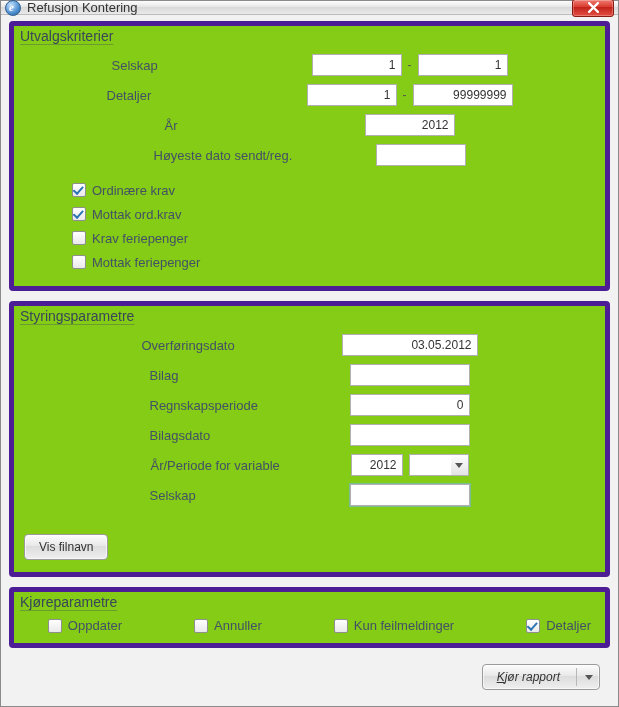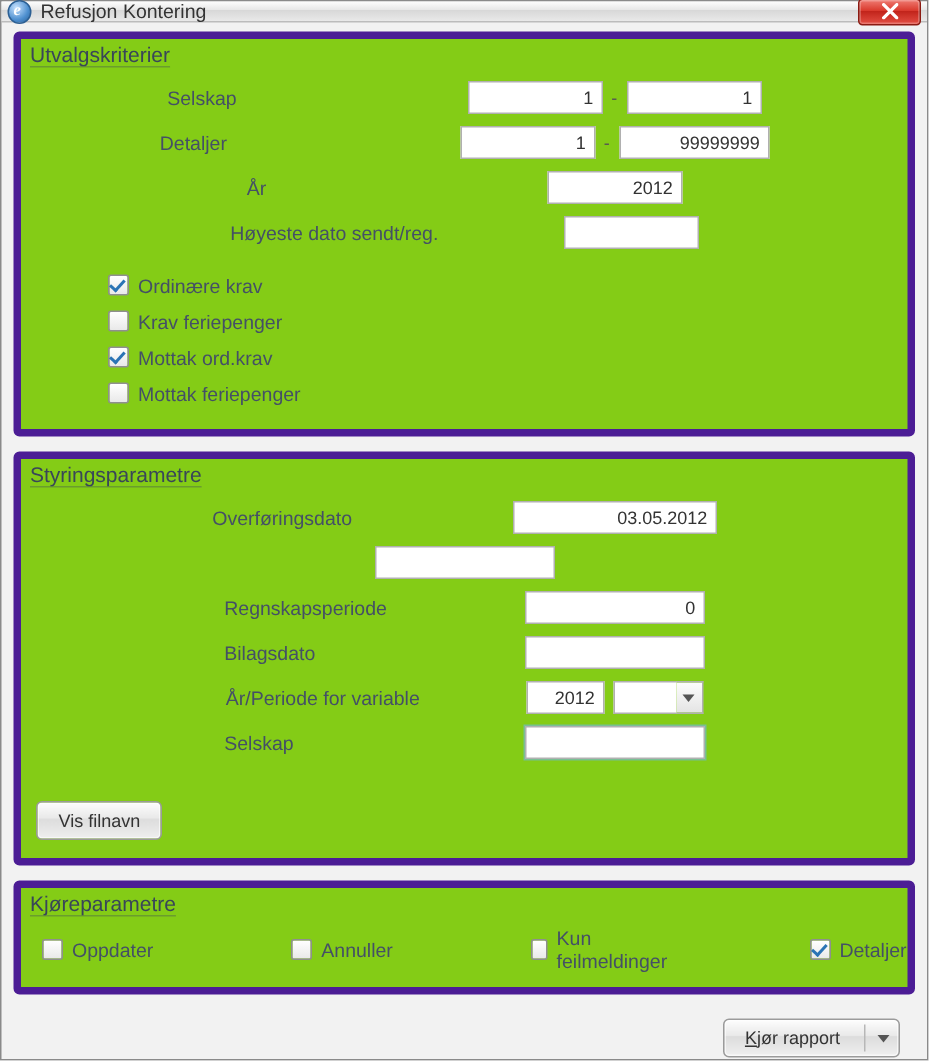--- a/index.html
+++ b/index.html
@@ -152,27 +152,27 @@
     border:1px solid #b0b0b0; border-left:none;
     background:linear-gradient(#fdfdfd,#e4e4e4);
     display:flex; align-items:center; justify-content:center;
   }
   .caret-down{
     width:0;height:0;border-left:4px solid transparent;border-right:4px solid transparent;border-top:5px solid #555;
   }
 
   .footer {
     padding: 6px 10px 10px 0;
-    display: flex; justify-content: flex-end;
+    display: flex; justify-content: flex-end; font-style: italic;
   }
   .kj-row .checkblock{
     display:flex; align-items:center; gap:6px; color:#445066; font-size:13px;
   }
   .kj-row{
-    display:flex; gap:92px; padding:0 4px;
+    display:flex; gap:72px; padding:0 4px;justify-content:flex-end;
   }
 
   .underline-acc { text-decoration: underline; }
 </style>
 </head>
 <body>
 
 <div class="window">
   <div class="titlebar">
     <span class="appicon"></span>
@@ -213,41 +213,42 @@
         <input type="text" class="field" style="width: 90px; margin-left: 22px;" value="">
       </div>
 
       <div style="height:6px"></div>
 
       <div class="checkrow">
         <span class="chk checked"></span>
         <span>Ordinære krav</span>
       </div>
       <div class="checkrow">
+        <span class="chk checked"></span>
+        <span>Mottak ord.krav</span>
+      </div>
+      <div class="checkrow">
         <span class="chk"></span>
         <span>Krav feriepenger</span>
-      </div>
-      <div class="checkrow">
-        <span class="chk checked"></span>
-        <span>Mottak ord.krav</span>
       </div>
       <div class="checkrow">
         <span class="chk"></span>
         <span>Mottak feriepenger</span>
       </div>
     </div>
 
     <div class="group">
       <div class="legend">Styringsparametre</div>
 
       <div class="row">
         <span class="label">Overføringsdato</span>
         <input type="text" class="field right" style="width: 136px;" value="03.05.2012">
       </div>
       <div class="row">
+        <span class="label">Bilag</span>
         <input type="text" class="field" style="width: 120px;" value="">
       </div>
       <div class="row">
         <span class="label">Regnskapsperiode</span>
         <input type="text" class="field right" style="width: 120px;" value="0">
       </div>
       <div class="row">
         <span class="label">Bilagsdato</span>
         <input type="text" class="field" style="width: 120px;" value="">
       </div>

